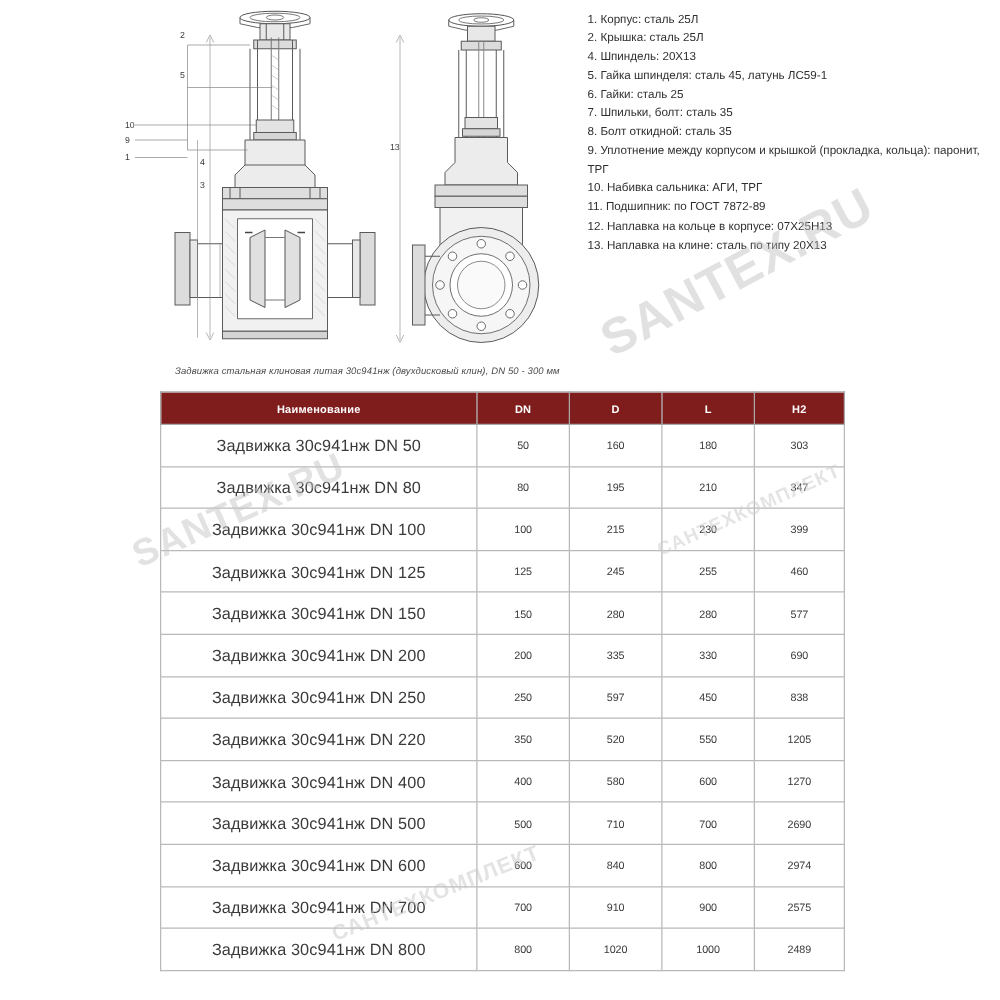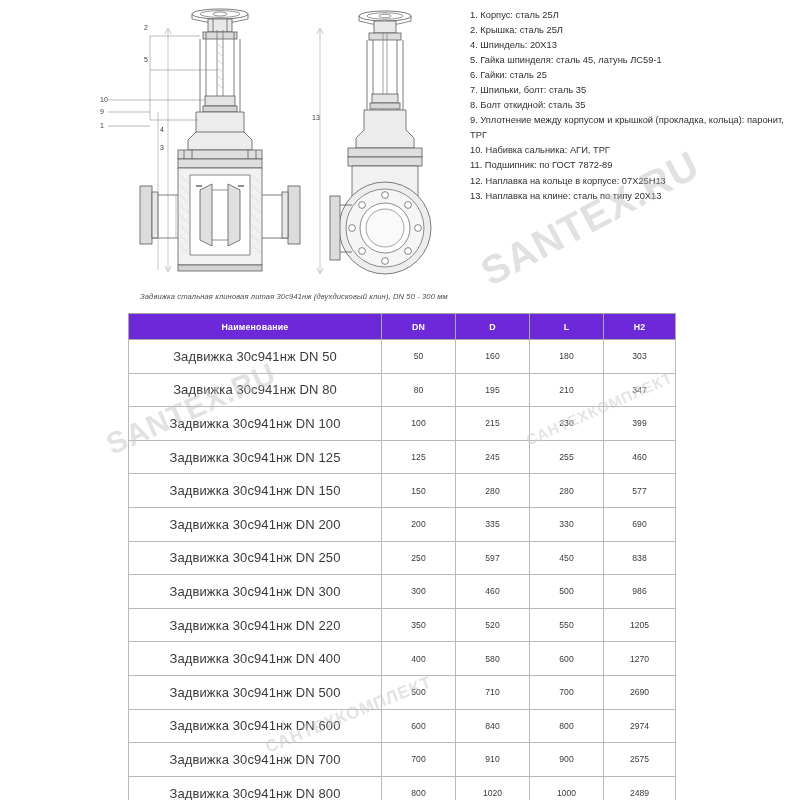--- a/index.html
+++ b/index.html
@@ -65,21 +65,21 @@
     border: 1px solid #b9b9b9;
     text-align: center;
     vertical-align: middle;
     font-size: 8.6px;
     color: #3a3a3a;
     height: 33.6px;
     padding: 0 2px;
     background: transparent;
   }
   table.spec thead th {
-    background: #6d28d9;
+    background: #7f1d1d;
     color: #ffffff;
     font-weight: bold;
     font-size: 8.8px;
     height: 26px;
     border: 1px solid #a8a8a8;
     letter-spacing: .2px;
   }
   table.spec td.name {
     font-size: 13px;
     letter-spacing: .1px;
@@ -384,27 +384,20 @@
           <td>690</td>
         </tr>
         <tr>
           <td class="name">Задвижка 30с941нж DN 250</td>
           <td>250</td>
           <td>597</td>
           <td>450</td>
           <td>838</td>
         </tr>
         <tr>
-          <td class="name">Задвижка 30с941нж DN 300</td>
-          <td>300</td>
-          <td>460</td>
-          <td>500</td>
-          <td>986</td>
-        </tr>
-        <tr>
           <td class="name">Задвижка 30с941нж DN 220</td>
           <td>350</td>
           <td>520</td>
           <td>550</td>
           <td>1205</td>
         </tr>
         <tr>
           <td class="name">Задвижка 30с941нж DN 400</td>
           <td>400</td>
           <td>580</td>

